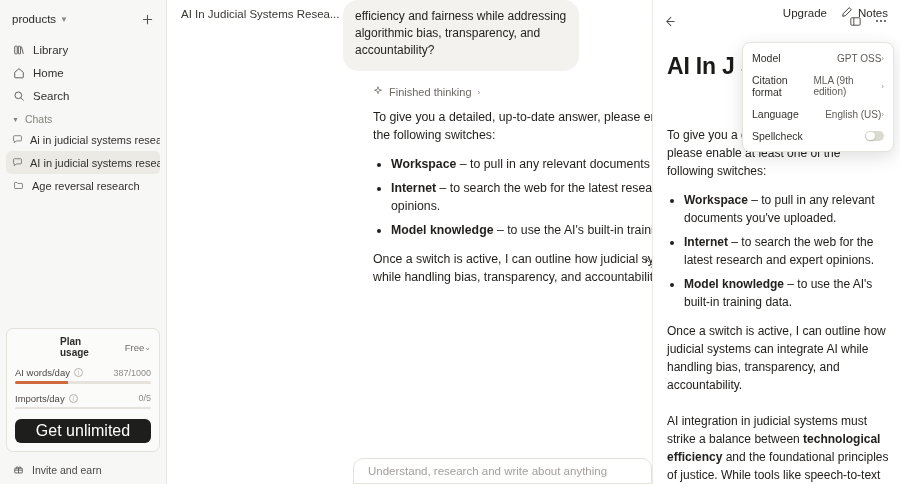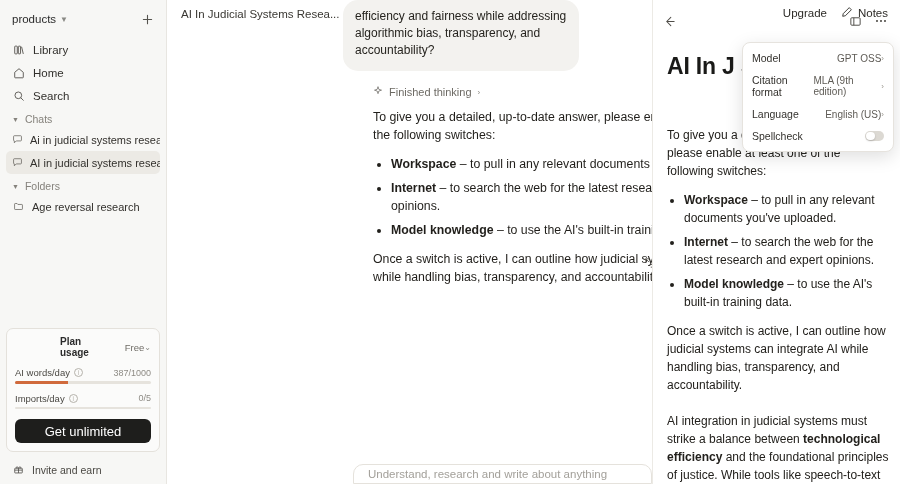--- a/index.html
+++ b/index.html
@@ -77,21 +77,21 @@
   .bar > i { display: block; height: 100%; background: #d06a3c; }
   .bar.zero > i { background: #c9c5be; }
   .info-dot {
     width: 9px; height: 9px; border-radius: 50%;
     border: 1px solid #b5b2ab; color: #b5b2ab;
     font-size: 6.5px; line-height: 7px; text-align: center;
     display: inline-block;
   }
   .get-btn {
     margin-top: 10px; width: 100%; height: 24px; border-radius: 6px;
-    background: #1e1e1c; color: #ffffff; font-size: 13px;
+    background: #1e1e1c; color: #ffffff; font-size: 16px;
     display: flex; align-items: center; justify-content: center;
   }
   .invite {
     position: absolute; left: 12px; bottom: 8px;
     display: flex; align-items: center; gap: 7px;
     font-size: 10.5px; color: #4a4843;
   }
 
   
   .main { flex: 1; height: 484px; position: relative; background: #ffffff; }
@@ -119,21 +119,21 @@
   .msg li { margin-bottom: 6px; }
   .msg b { font-weight: 700; }
   .actions {
     position: absolute; top: 246px; left: 478px;
     display: flex; align-items: center; gap: 11px;
     font-size: 11px; color: #605d57;
   }
   .act { display: flex; align-items: center; gap: 5px; }
 
   .composer {
-    position: absolute; left: 186px; right: 0px; bottom: 0px; height: 20px;
+    position: absolute; left: 186px; right: 0px; bottom: 0px; height: 26px;
     border: 1px solid #e5e2dc; border-top-left-radius: 10px; border-top-right-radius: 10px;
     background: #fff;
     display: flex; align-items: center; padding: 0 14px;
     font-size: 11.5px; color: #a3a09a;
   }
 
   
   .right {
     width: 248px; height: 484px; position: relative;
     border-left: 1px solid #eceae5; background: #ffffff;
@@ -246,24 +246,20 @@
     </div>
     <div class="chat-row active">
       <span class="sb-ico">
         <svg width="11" height="11" viewBox="0 0 14 14">
             <path d="M2 3.2a1 1 0 0 1 1-1h8a1 1 0 0 1 1 1v4.6a1 1 0 0 1-1 1H5.4L3 11.2V8.8h-.0a1 1 0 0 1-1-1z" fill="none" stroke="#6b6862" stroke-width="1"></path>
           </svg>
       </span>
       <span>AI in judicial systems research</span>
     </div>
 
-    <div class="sb-section">
-      <span class="caret">▼</span>
-      <span>Folders</span>
-    </div>
     <div class="chat-row">
       <span class="sb-ico">
         <svg width="11" height="11" viewBox="0 0 14 14">
             <path d="M2 4a.8.8 0 0 1 .8-.8h2.4l1 1.2h5a.8.8 0 0 1 .8.8v4.8a.8.8 0 0 1-.8.8H2.8a.8.8 0 0 1-.8-.8z" fill="none" stroke="#6b6862" stroke-width="1"></path>
           </svg>
       </span>
       <span>Age reversal research</span>
     </div>
 
     <div class="plan-box">

